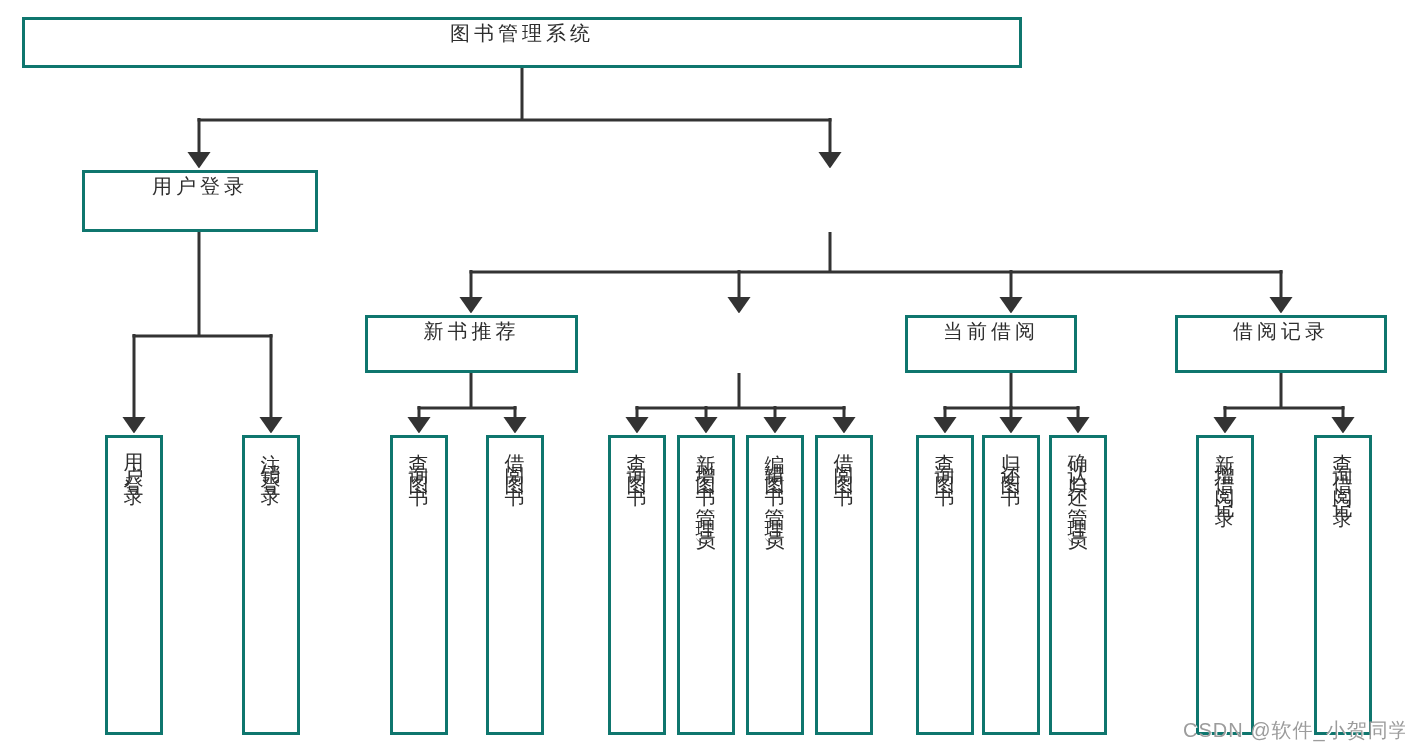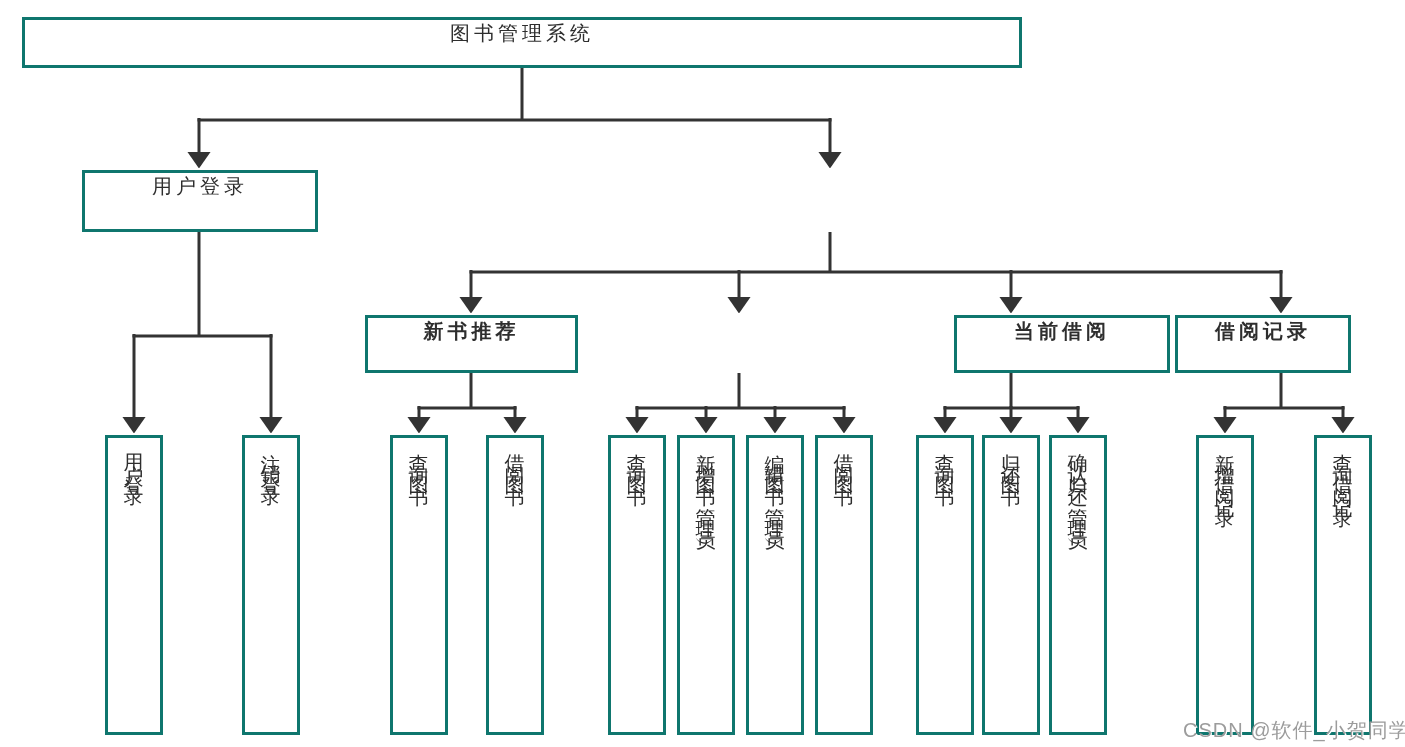--- a/index.html
+++ b/index.html
@@ -32,21 +32,21 @@
     justify-content: center;
     color: #2e2e2e;
   }
   .hlabel {
     font-size: 20px;
     letter-spacing: 4px;
     white-space: nowrap;
   }
   .root-box   { left: 22px;  top: 17px;  width: 1000px; height: 51px; }
   .l2-box     { top: 170px; width: 236px; height: 62px; }
-  .l3-box     { top: 315px; height: 58px; font-weight: bold; }
+  .l3-box     { top: 315px; height: 58px; }
   .leaf {
     top: 435px;
     width: 58px;
     height: 300px;
   }
   .vtext {
     writing-mode: vertical-rl;
     font-size: 20px;
     letter-spacing: 11px;
     line-height: 1;
@@ -116,24 +116,24 @@
     <span class="hlabel">图书管理系统</span>
   </div>
 
   <div class="box l2-box" style="left:82px">
     <span class="hlabel">用户登录</span>
   </div>
 
   <div class="box l3-box" style="left:365px;width:213px">
     <span class="hlabel">新书推荐</span>
   </div>
-  <div class="box l3-box" style="left:954px;width:216px">
+  <div class="box l3-box" style="left:905px;width:172px">
     <span class="hlabel">当前借阅</span>
   </div>
-  <div class="box l3-box" style="left:1175px;width:176px">
+  <div class="box l3-box" style="left:1175px;width:212px">
     <span class="hlabel">借阅记录</span>
   </div>
 
   <div class="box leaf" style="left:105px">
     <span class="vtext">用户登录</span>
   </div>
   <div class="box leaf" style="left:242px">
     <span class="vtext">注销登录</span>
   </div>
 

